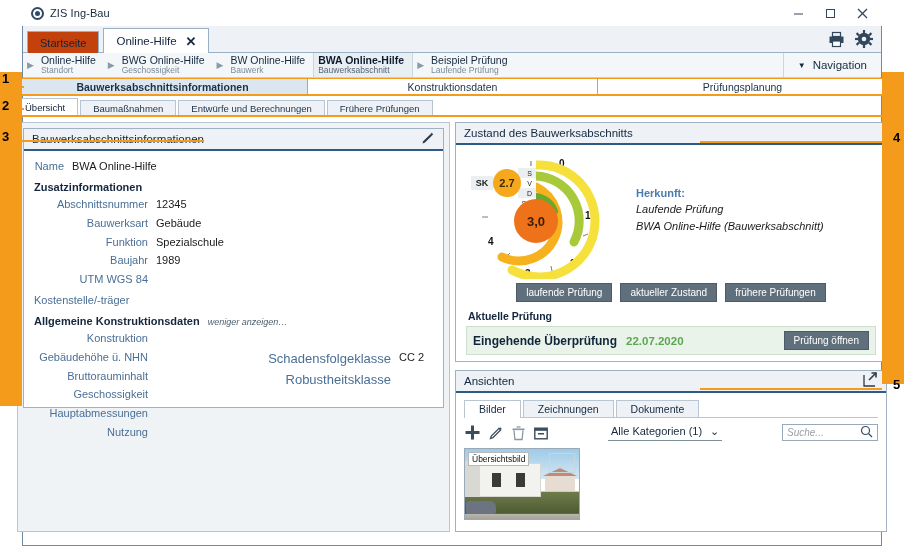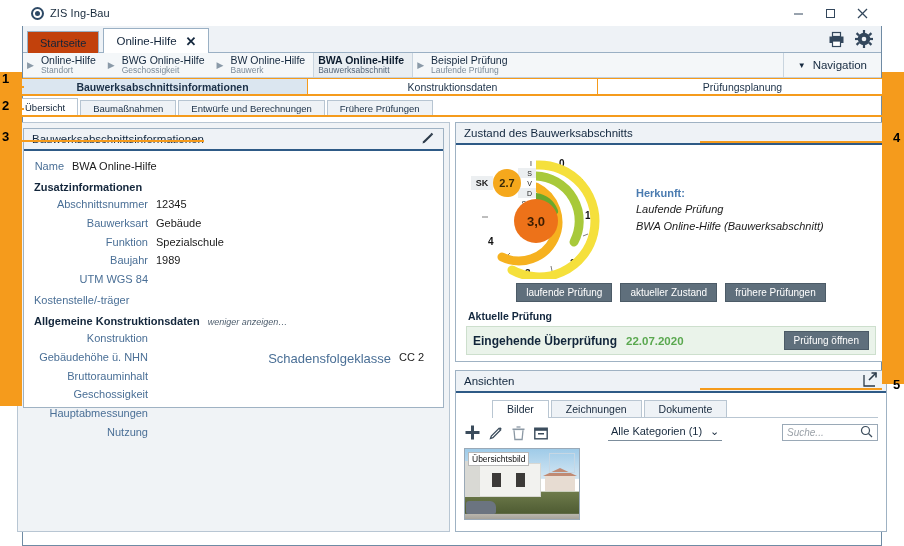--- a/index.html
+++ b/index.html
@@ -247,21 +247,21 @@
     background: #eaf3ea; border: 1px solid #cddfcd;
     display: flex; align-items: center; padding: 4px 6px; gap: 9px;
   }
   .greenrow .gl { font-weight: bold; font-size: 12px; color: #11253a; }
   .greenrow .gd { color: #5aa84f; font-size: 11.5px; font-weight: bold; }
   .greenrow .gbtn { margin-left: auto; }
 
   
   .ans-head { position: relative; }
   .popout { color: #2b3a49; }
-  .vtabs { display: flex; align-items: flex-end; border-bottom: 1px solid #b9c6d2; margin-bottom: 6px; margin-left: 28px; }
+  .vtabs { display: flex; align-items: flex-end; border-bottom: 1px solid #b9c6d2; margin-bottom: 6px; }
   .vtab {
     padding: 2px 14px; font-size: 10.5px; color: #17293d;
     border: 1px solid #b9c6d2; border-bottom: none; background: #eef2f6;
     margin-right: 2px;
   }
   .vtab.active { background: #ffffff; position: relative; top: 1px; padding-bottom: 3px; }
   .toolrow { display: flex; align-items: center; gap: 7px; margin-bottom: 7px; }
   .tool { color: #3b4c5c; display: flex; align-items: center; }
   .catsel {
     margin-left: 52px; font-size: 11px; color: #17293d;
@@ -526,20 +526,24 @@
               <div class="k">Nutzung</div>
               <div class="v"></div>
             </div>
           </div>
           <div class="colB">
             <div style="height:19px;"></div>
             <div class="kv-r">
               <div class="k">Schadensfolgeklasse</div>
               <div class="v">CC 2</div>
             </div>
+            <div class="kv-r">
+              <div class="k">Robustheitsklasse</div>
+              <div class="v"></div>
+            </div>
           </div>
         </div>
 
       </div>
     </div>
   </div>
 
   <div class="panel" id="zustand-panel">
     <div class="panel-head">
       <span class="phtitle">Zustand des Bauwerksabschnitts</span>

